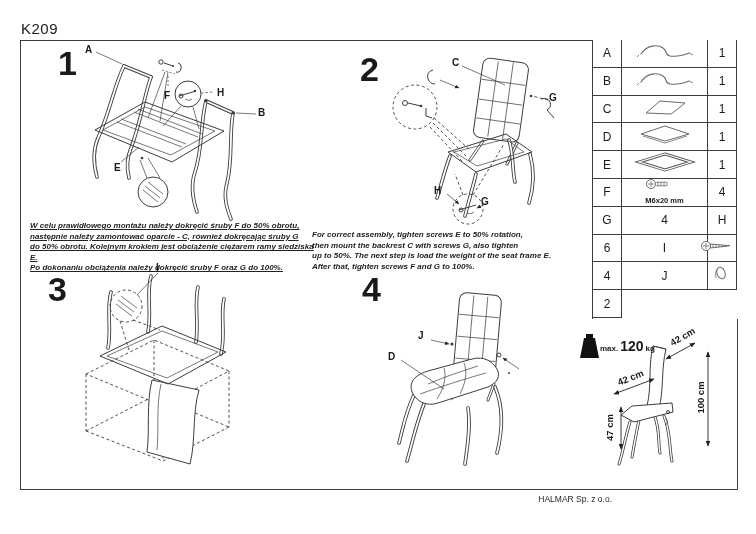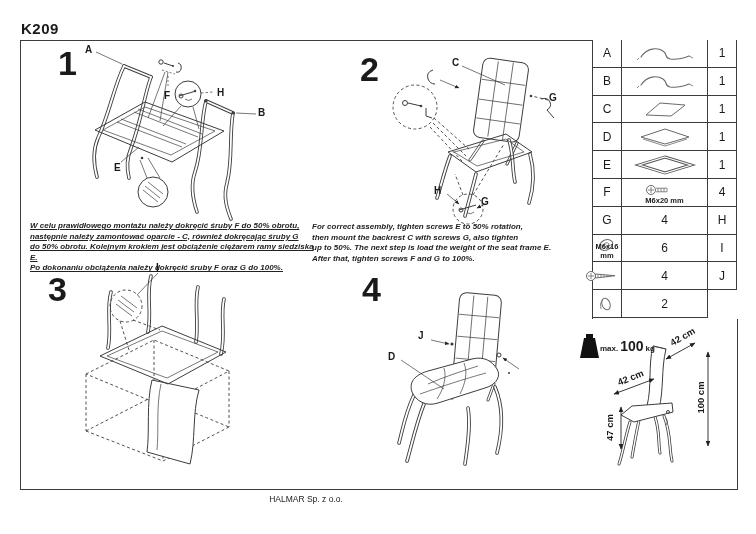--- a/index.html
+++ b/index.html
@@ -1,32 +1,32 @@
 <!DOCTYPE html>
 <html><head>
 <meta charset="utf-8">
 <style>
   html,body{margin:0;padding:0;background:#fff;}
   .page{position:relative;width:756px;height:534px;background:#fff;
         font-family:"Liberation Sans", sans-serif;color:#1a1a1a;overflow:hidden;}
   .abs{position:absolute;}
-  .title{left:21px;top:20px;font-size:15px;font-weight:bold;letter-spacing:.5px;}
+  .title{left:21px;top:20px;font-size:15px;font-weight:normal;letter-spacing:.5px;}
   .mainbox{left:20px;top:40px;width:718px;height:450px;border:1px solid #3c3c3c;box-sizing:border-box;}
   .stepnum{font-size:34px;font-weight:bold;line-height:1;}
   .plbl{font-size:10px;font-weight:bold;line-height:1;}
   .instr{font-size:8px;font-weight:bold;font-style:italic;line-height:10.6px;
          white-space:pre-line;color:#222;}
   
   .ptable{left:592px;top:40px;width:146px;height:279px;display:grid;
           grid-template-columns:29px 86px 29px;grid-auto-rows:27.8px;
           border-left:1px solid #3c3c3c;background:#fff;box-sizing:border-box;}
   .pcell{border-right:1px solid #3c3c3c;border-bottom:1px solid #3c3c3c;
          display:flex;align-items:center;justify-content:center;position:relative;
          font-size:12px;box-sizing:border-box;}
-  .pcell.iconcell{flex-direction:column;justify-content:center;padding-top:1px;}
+  .pcell.iconcell{flex-direction:column;justify-content:flex-start;padding-top:1px;}
   .psize{position:absolute;bottom:1px;left:0;right:0;text-align:center;
          font-size:7.5px;font-weight:bold;}
   .pic{fill:none;stroke:#6a6a6a;stroke-width:1.2;stroke-linecap:round;stroke-linejoin:round;}
   .picw{fill:#fff;stroke:#6a6a6a;stroke-width:1;}
   .picthin{fill:none;stroke:#6a6a6a;stroke-width:.8;}
   
   .art{left:0;top:0;width:756px;height:534px;pointer-events:none;}
   .t1{fill:none;stroke:#3d3d3d;stroke-width:3.6;stroke-linecap:round;}
   .t1s{fill:none;stroke:#3d3d3d;stroke-width:3;stroke-linecap:round;}
   .t2{fill:none;stroke:#fff;stroke-width:1.8;stroke-linecap:round;}
@@ -35,21 +35,21 @@
   .thin{fill:none;stroke:#3d3d3d;stroke-width:.7;}
   .dash{fill:none;stroke:#3d3d3d;stroke-width:.9;stroke-dasharray:3 2.5;}
   .fw{fill:#fff;stroke:#3d3d3d;stroke-width:1;}
   .dim{fill:none;stroke:#222;stroke-width:.9;}
   
   .maxload{left:600px;top:338px;display:flex;align-items:baseline;gap:2px;justify-content:center;}
   .maxsm{font-size:8px;font-weight:bold;}
   .maxbig{font-size:14px;font-weight:bold;}
   .dimlbl{font-size:9.5px;font-weight:bold;white-space:nowrap;}
   
-  .footer{left:0;top:493px;width:612px;text-align:center;font-size:8.5px;line-height:12px;color:#222;}
+  .footer{left:0;top:493px;width:612px;text-align:right;font-size:8.5px;line-height:12px;color:#222;}
 </style>
 </head>
 <body>
 
 <div class="page">
 
   <span class="abs title">K209</span>
   <div class="abs mainbox"></div>
 
   <svg class="abs art" viewBox="0 0 756 534">
@@ -298,21 +298,21 @@
   <span class="abs plbl" style="left:434px;top:186px;">H</span>
   <span class="abs plbl" style="left:481px;top:197px;">G</span>
   <span class="abs plbl" style="left:156px;top:263px;">I</span>
   <span class="abs plbl" style="left:418px;top:331px;">J</span>
   <span class="abs plbl" style="left:388px;top:352px;">D</span>
 
   <div class="abs instr" style="left:30px;top:221px;width:290px;text-decoration:underline;">W celu prawidłowego montażu należy dokręcić śruby F do 50% obrotu,
 następnie należy zamontować oparcie - C, również dokręcając śruby G
 do 50% obrotu. Kolejnym krokiem jest obciążenie ciężarem ramy siedziska E.
 Po dokonaniu obciążenia należy dokręcić śruby F oraz G do 100%.</div>
-  <div class="abs instr" style="left:312px;top:222px;width:255px;">For correct assembly, tighten screws E to 50% rotation,
+  <div class="abs instr" style="left:312px;top:230px;width:255px;">For correct assembly, tighten screws E to 50% rotation,
 then mount the backrest C with screws G, also tighten
 up to 50%. The next step is load the weight of the seat frame E.
 After that, tighten screws F and G to 100%.</div>
 
   <div class="abs ptable">
 
     <div class="pcell">A</div>
     <div class="pcell iconcell">
       <svg width="64" height="20" viewBox="0 0 64 20">
           <path class="pic" d="M8,13 C14,4 24,3 30,7 C35,10 31,14 37,15 C44,16 51,14 56,12"></path>
@@ -364,27 +364,20 @@
           <path class="picthin" d="M23,6.2 h11 M23,9.8 h11 M25,6.2 v3.6 M28,6.2 v3.6 M31,6.2 v3.6 M34,6.2 v3.6"></path>
         </svg>
       <span class="psize">M6x20 mm</span>
     </div>
     <div class="pcell">4</div>
 
     <div class="pcell">G</div>
     <div class="pcell">4</div>
 
     <div class="pcell">H</div>
-    <div class="pcell iconcell">
-      <svg width="64" height="18" viewBox="0 0 64 18" style="margin-top:-4px;">
-          <ellipse cx="31" cy="8" rx="7" ry="5" transform="rotate(-25 31 8)" class="picw"></ellipse>
-          <ellipse cx="31" cy="8" rx="3" ry="2" transform="rotate(-25 31 8)" class="picthin"></ellipse>
-        </svg>
-      <span class="psize">M6x16 mm</span>
-    </div>
     <div class="pcell">6</div>
 
     <div class="pcell">I</div>
     <div class="pcell iconcell">
       <svg width="64" height="20" viewBox="0 0 64 20">
           <circle cx="16" cy="10" r="4.5" class="picw"></circle>
           <path class="picthin" d="M13,10 h6 M16,7 v6"></path>
           <path class="picw" d="M20.5,8 L40,9.7 L20.5,12 Z"></path>
           <path class="picthin" d="M23,8.4 v3.4 M26,8.6 v3 M29,8.8 v2.6 M32,9 v2.2 M35,9.2 v1.8"></path>
         </svg>
@@ -396,21 +389,21 @@
       <svg width="64" height="20" viewBox="0 0 64 20">
           <ellipse cx="31" cy="10" rx="4" ry="6" transform="rotate(-20 31 10)" class="picw"></ellipse>
           <path class="picthin" d="M28,5 q-4,4 -2,10"></path>
         </svg>
     </div>
     <div class="pcell">2</div>
   </div>
 
   <div class="abs maxload">
     <span class="maxsm">max.</span>
-    <span class="maxbig">100</span>
+    <span class="maxbig">120</span>
     <span class="maxsm">kg</span>
   </div>
 
   <span class="abs dimlbl" style="left:669px;top:331px;transform:rotate(-30deg);">42 cm</span>
   <span class="abs dimlbl" style="left:617px;top:372px;transform:rotate(-22deg);">42 cm</span>
   <span class="abs dimlbl" style="left:684px;top:392px;transform:rotate(-90deg);">100 cm</span>
   <span class="abs dimlbl" style="left:596px;top:422px;transform:rotate(-90deg);">47 cm</span>
 
   <div class="abs footer">
     <div>HALMAR Sp. z o.o.</div>

